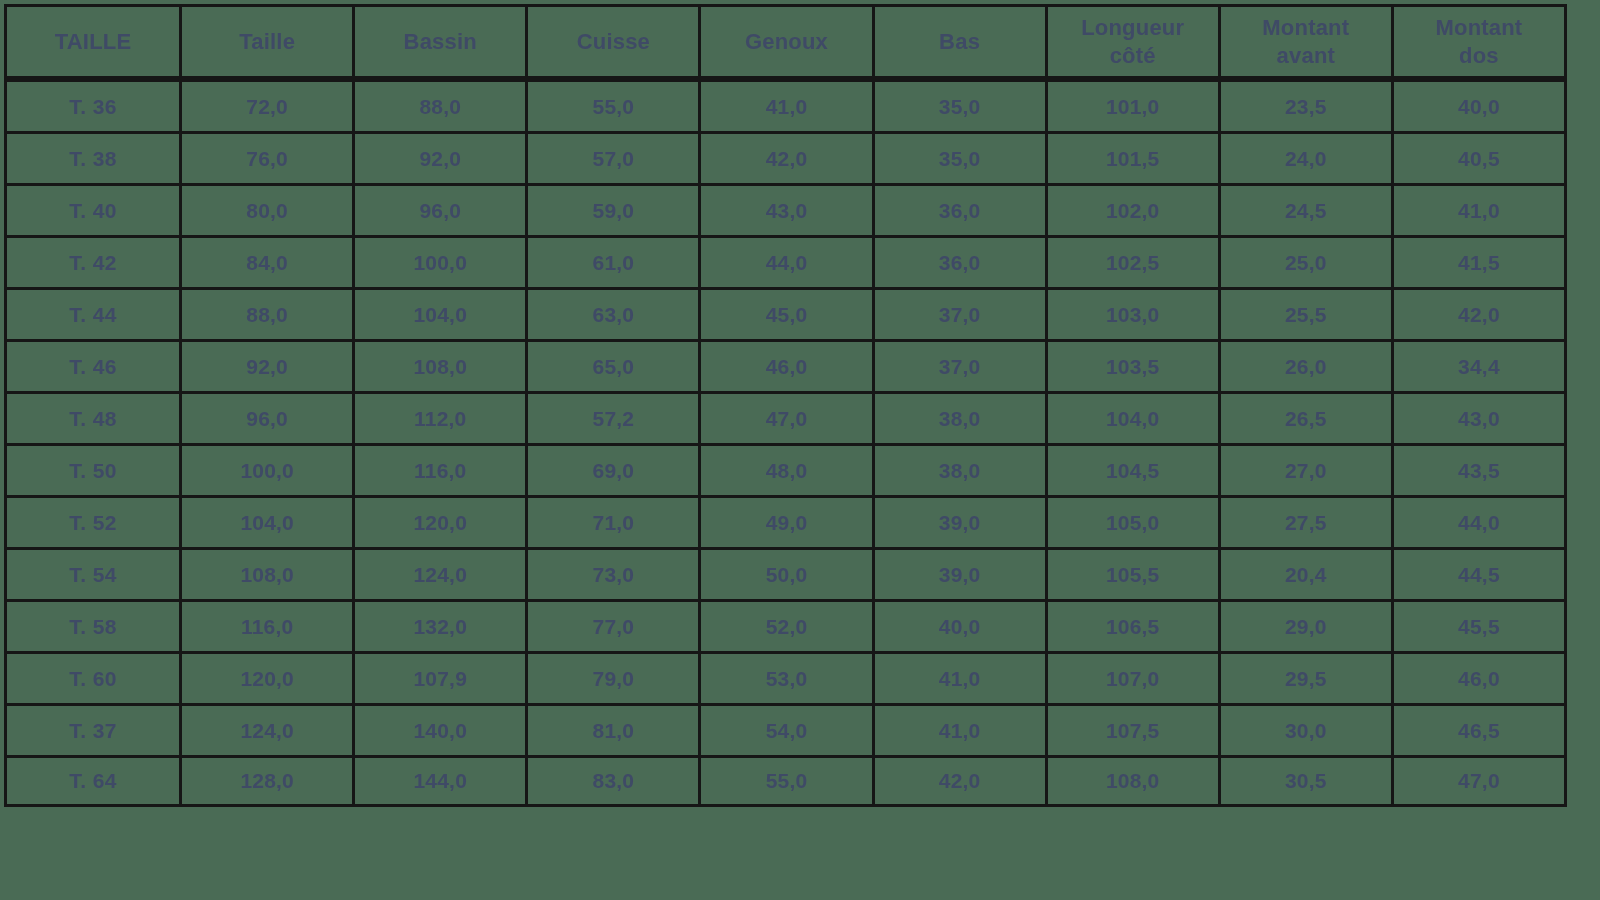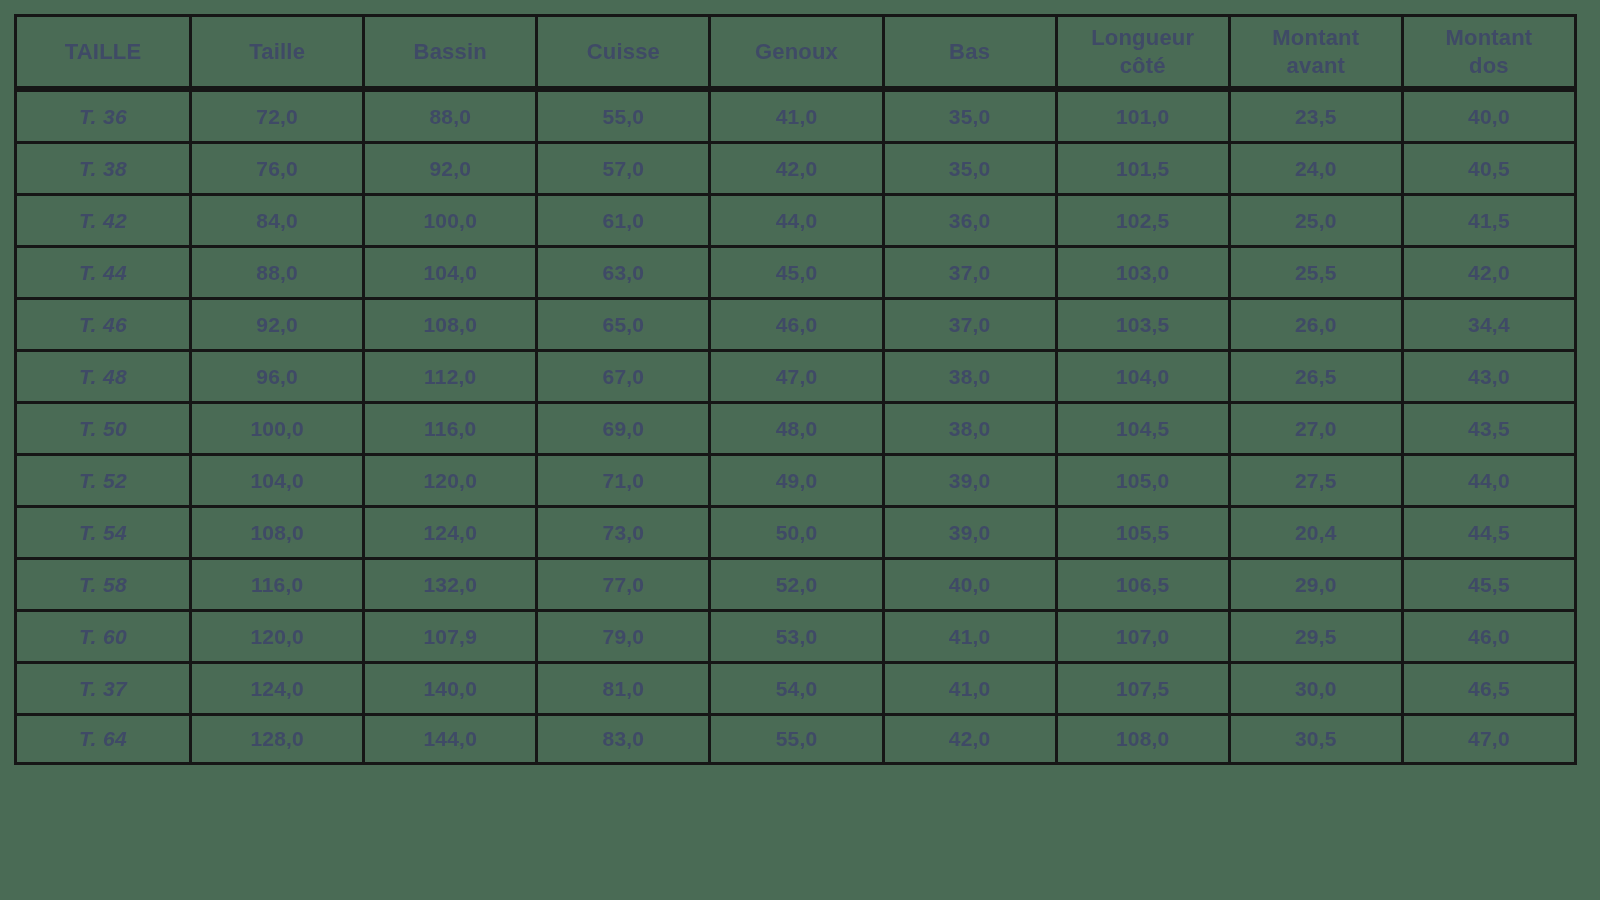--- a/index.html
+++ b/index.html
@@ -17,21 +17,21 @@
     height: 900px;
     background: #4a6b55;
     position: relative;
     box-sizing: border-box;
   }
 
   table.size-table {
     border-collapse: separate;
     border-spacing: 0;
     width: 1563px;
-    margin: 14px;
+    margin: 4px;
     table-layout: fixed;
     background: #4a6b55;
   }
 
   table.size-table col.col-taille   { width: 178px; }
   table.size-table col.col-std      { width: 173px; }
 
   table.size-table th,
   table.size-table td {
     background: #4a6b55;
@@ -65,21 +65,20 @@
   }
 
   table.size-table tbody td {
     height: 52px;
     font-size: 21px;
     letter-spacing: 0.2px;
   }
 
   table.size-table tbody td.cell-label {
     letter-spacing: 0.4px;
-    font-style: italic;
   }
 
   .hdr-line { display: block; }
 </style>
 </head>
 <body>
 
 <div id="size-table-wrapper">
   <table class="size-table">
     <colgroup>
@@ -144,20 +143,31 @@
           <td class="cell-value">76,0</td>
           <td class="cell-value">92,0</td>
           <td class="cell-value">57,0</td>
           <td class="cell-value">42,0</td>
           <td class="cell-value">35,0</td>
           <td class="cell-value">101,5</td>
           <td class="cell-value">24,0</td>
           <td class="cell-value">40,5</td>
         </tr>
         <tr>
+          <td class="cell-label">T. 40</td>
+          <td class="cell-value">80,0</td>
+          <td class="cell-value">96,0</td>
+          <td class="cell-value">59,0</td>
+          <td class="cell-value">43,0</td>
+          <td class="cell-value">36,0</td>
+          <td class="cell-value">102,0</td>
+          <td class="cell-value">24,5</td>
+          <td class="cell-value">41,0</td>
+        </tr>
+        <tr>
           <td class="cell-label">T. 42</td>
           <td class="cell-value">84,0</td>
           <td class="cell-value">100,0</td>
           <td class="cell-value">61,0</td>
           <td class="cell-value">44,0</td>
           <td class="cell-value">36,0</td>
           <td class="cell-value">102,5</td>
           <td class="cell-value">25,0</td>
           <td class="cell-value">41,5</td>
         </tr>
@@ -180,21 +190,21 @@
           <td class="cell-value">46,0</td>
           <td class="cell-value">37,0</td>
           <td class="cell-value">103,5</td>
           <td class="cell-value">26,0</td>
           <td class="cell-value">34,4</td>
         </tr>
         <tr>
           <td class="cell-label">T. 48</td>
           <td class="cell-value">96,0</td>
           <td class="cell-value">112,0</td>
-          <td class="cell-value">67,0</td>
+          <td class="cell-value">57,2</td>
           <td class="cell-value">47,0</td>
           <td class="cell-value">38,0</td>
           <td class="cell-value">104,0</td>
           <td class="cell-value">26,5</td>
           <td class="cell-value">43,0</td>
         </tr>
         <tr>
           <td class="cell-label">T. 50</td>
           <td class="cell-value">100,0</td>
           <td class="cell-value">116,0</td>

